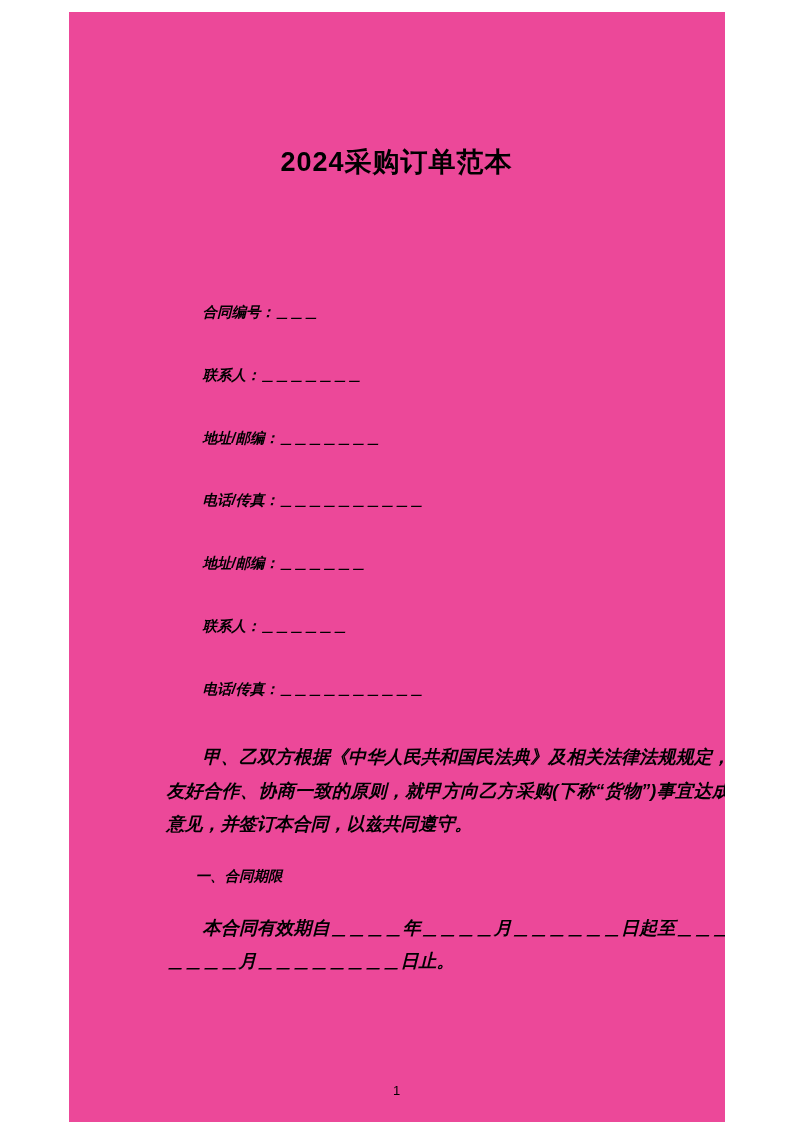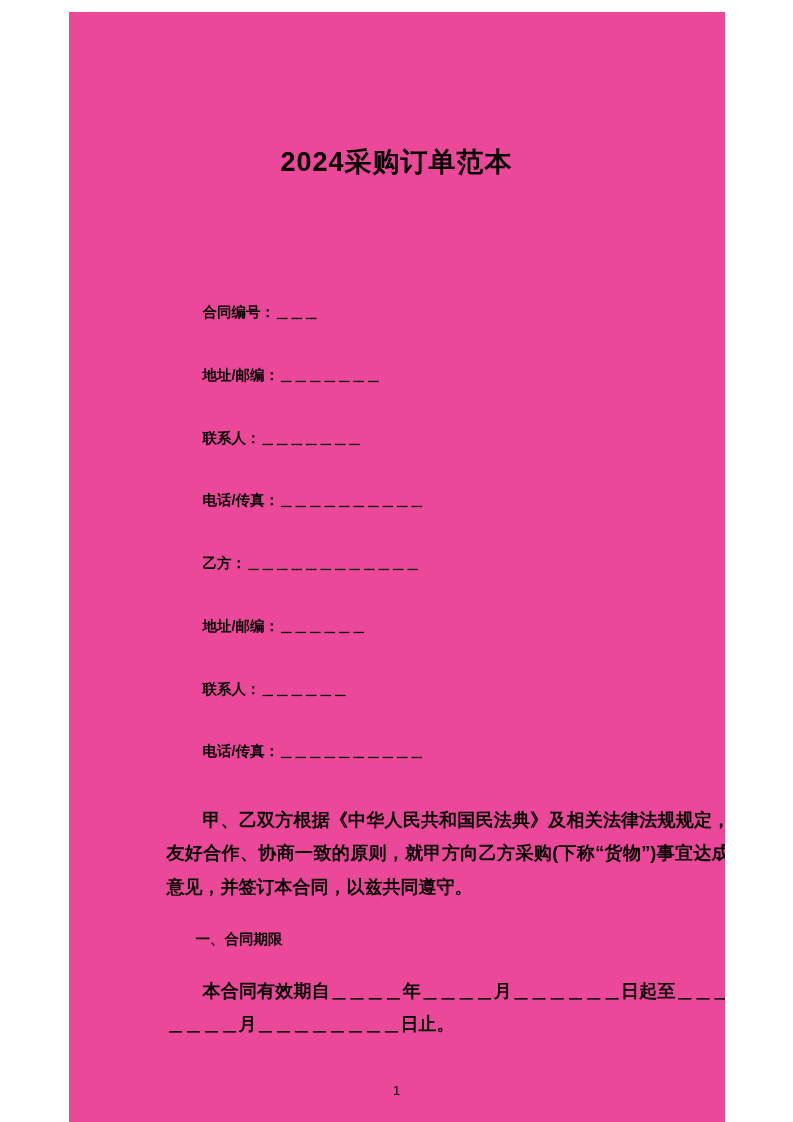--- a/index.html
+++ b/index.html
@@ -29,20 +29,21 @@
     font-size: 27px;
     font-weight: bold;
     letter-spacing: 1px;
     line-height: 1.3;
   }
   .body-area {
     position: absolute;
     top: 290px;
     left: 98px;
     width: 600px;
+    font-style: italic;
   }
   .field-line {
     font-size: 14.5px;
     line-height: 1.5;
     margin: 0 0 41px 0;
     padding-left: 36px;
     font-weight: bold;
     white-space: pre;
   }
   .para {
@@ -75,24 +76,23 @@
 </head>
 <body>
 
 <div class="page">
 
   <div class="doc-title">2024采购订单范本</div>
 
   <div class="body-area">
 
     <p class="field-line">合同编号：＿＿＿</p>
+    <p class="field-line">联系人：＿＿＿＿＿＿＿</p>
     <p class="field-line">地址/邮编：＿＿＿＿＿＿＿</p>
-    <p class="field-line">联系人：＿＿＿＿＿＿＿</p>
     <p class="field-line">电话/传真：＿＿＿＿＿＿＿＿＿＿</p>
-    <p class="field-line">乙方：＿＿＿＿＿＿＿＿＿＿＿＿</p>
     <p class="field-line">地址/邮编：＿＿＿＿＿＿</p>
     <p class="field-line">联系人：＿＿＿＿＿＿</p>
     <p class="field-line">电话/传真：＿＿＿＿＿＿＿＿＿＿</p>
 
     <p class="para">甲、乙双方根据《中华人民共和国民法典》及相关法律法规规定，本着友好合作、协商一致的原则，就甲方向乙方采购(下称“货物”)事宜达成一致意见，并签订本合同，以兹共同遵守。</p>
 
     <p class="section-heading">一、合同期限</p>
 
     <p class="para tight">本合同有效期自＿＿＿＿年＿＿＿＿月＿＿＿＿＿＿日起至＿＿＿＿年＿＿＿＿月＿＿＿＿＿＿＿＿日止。</p>
 

